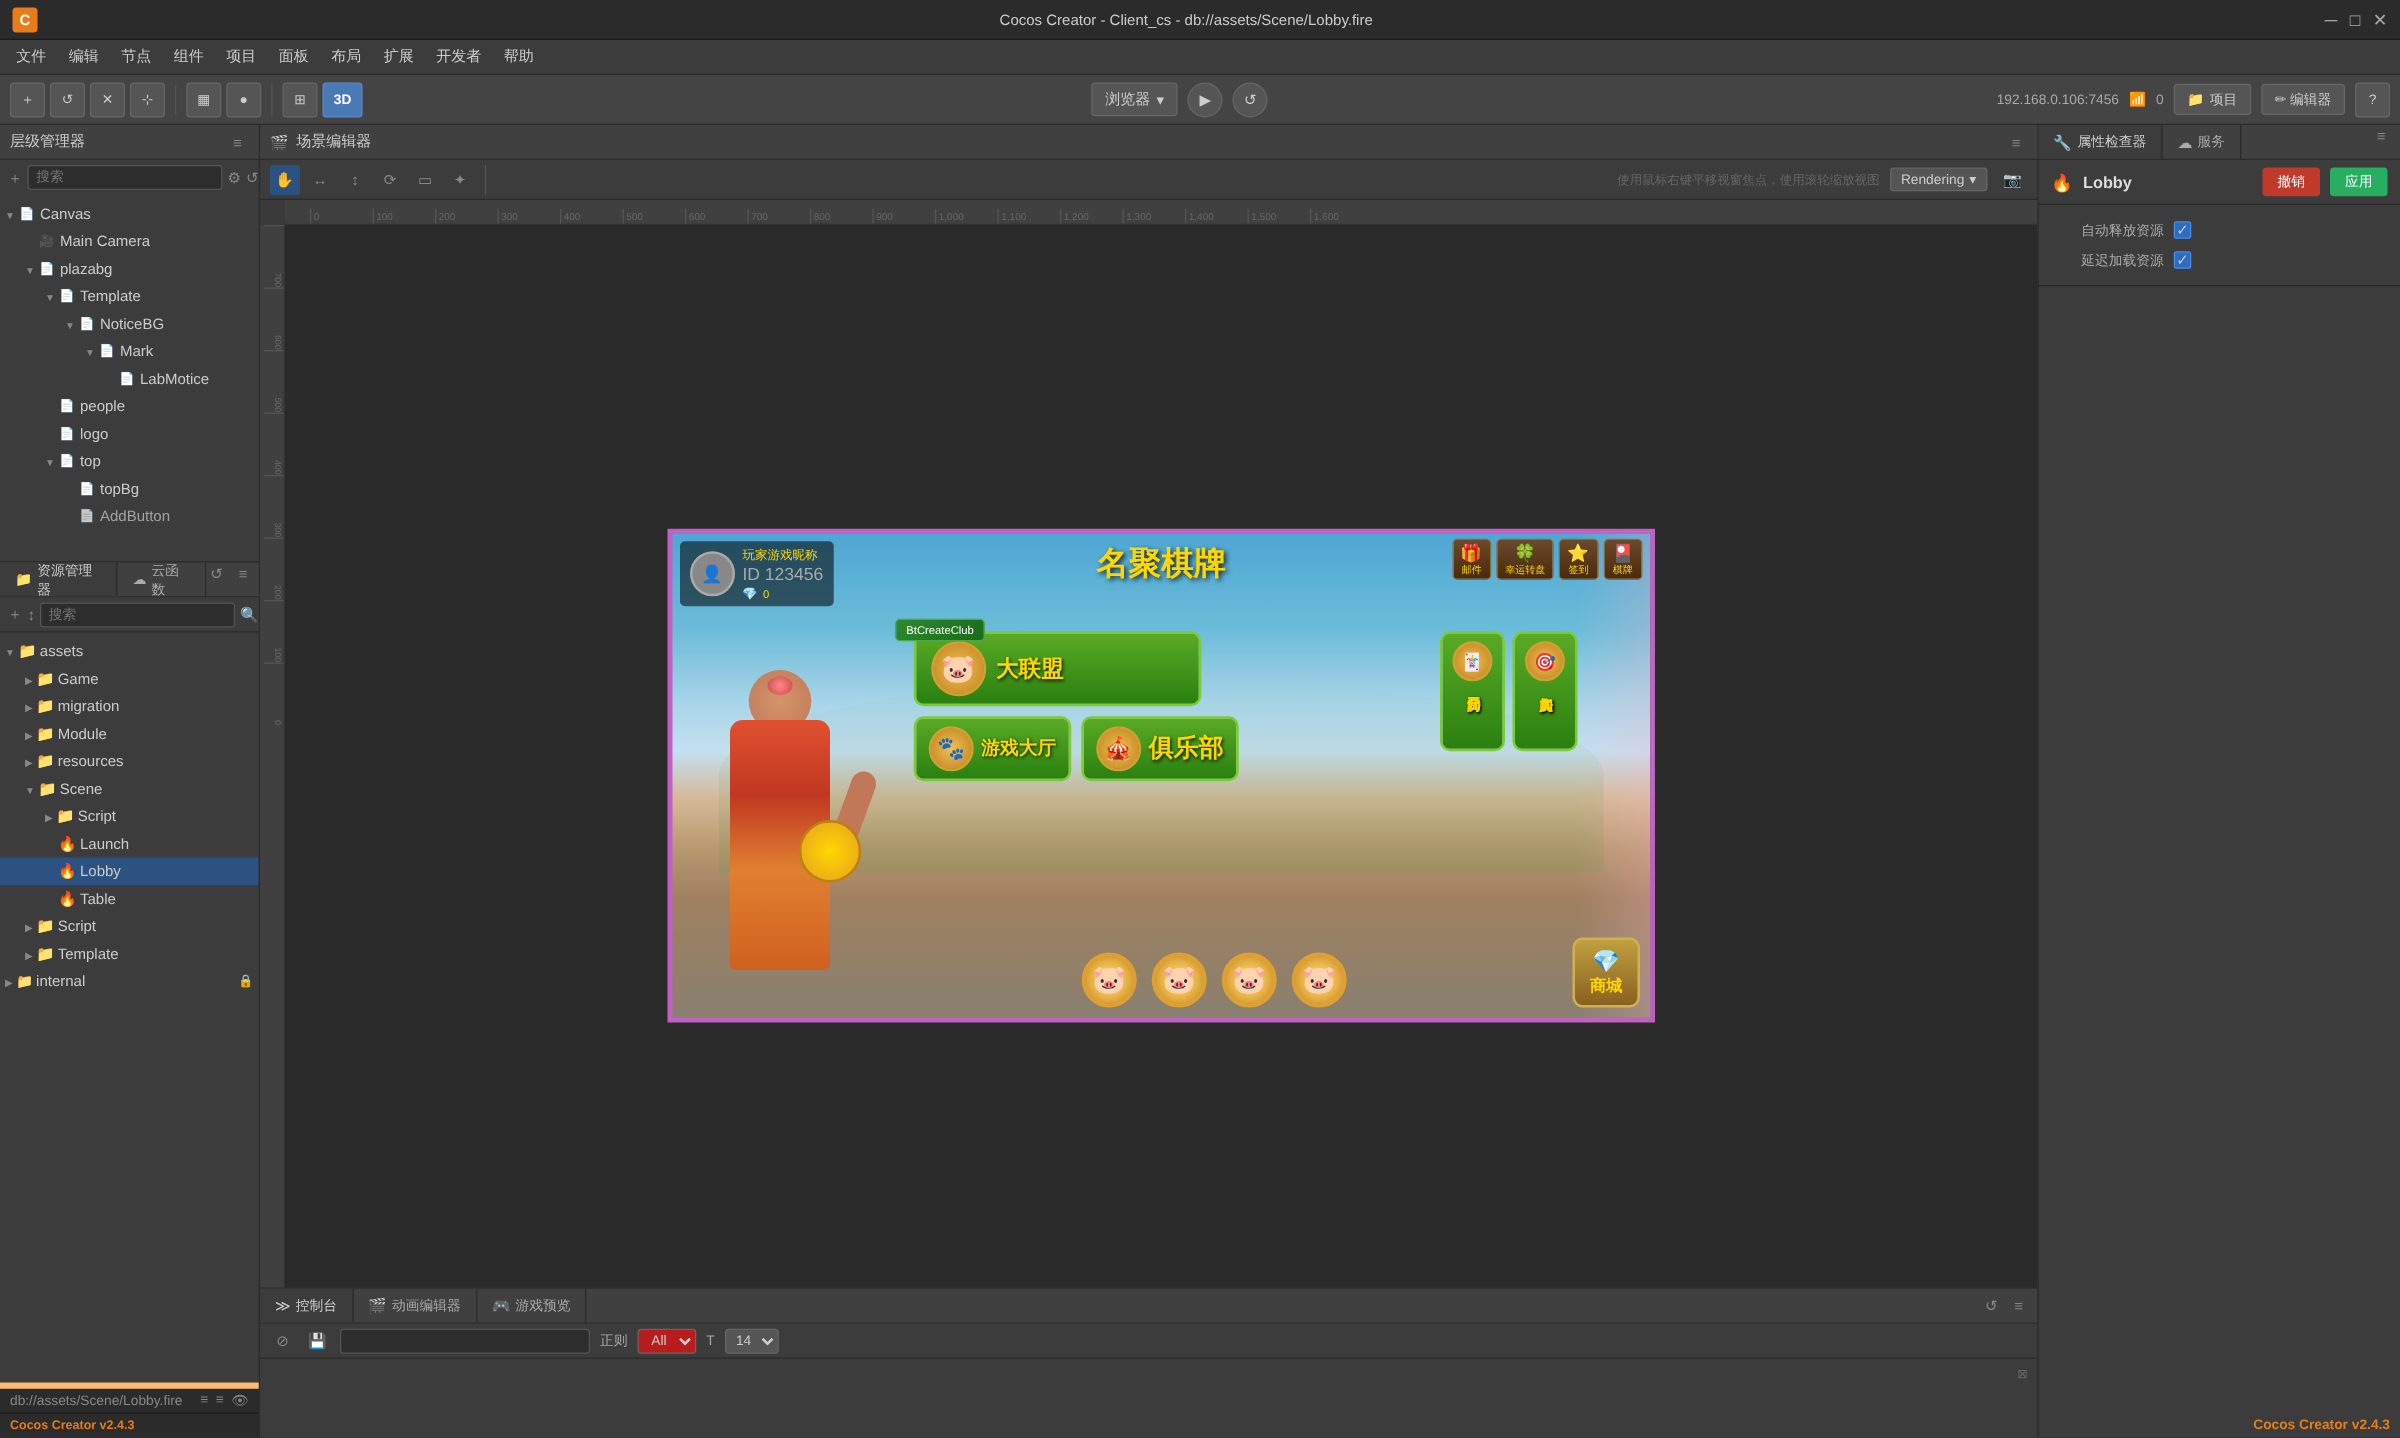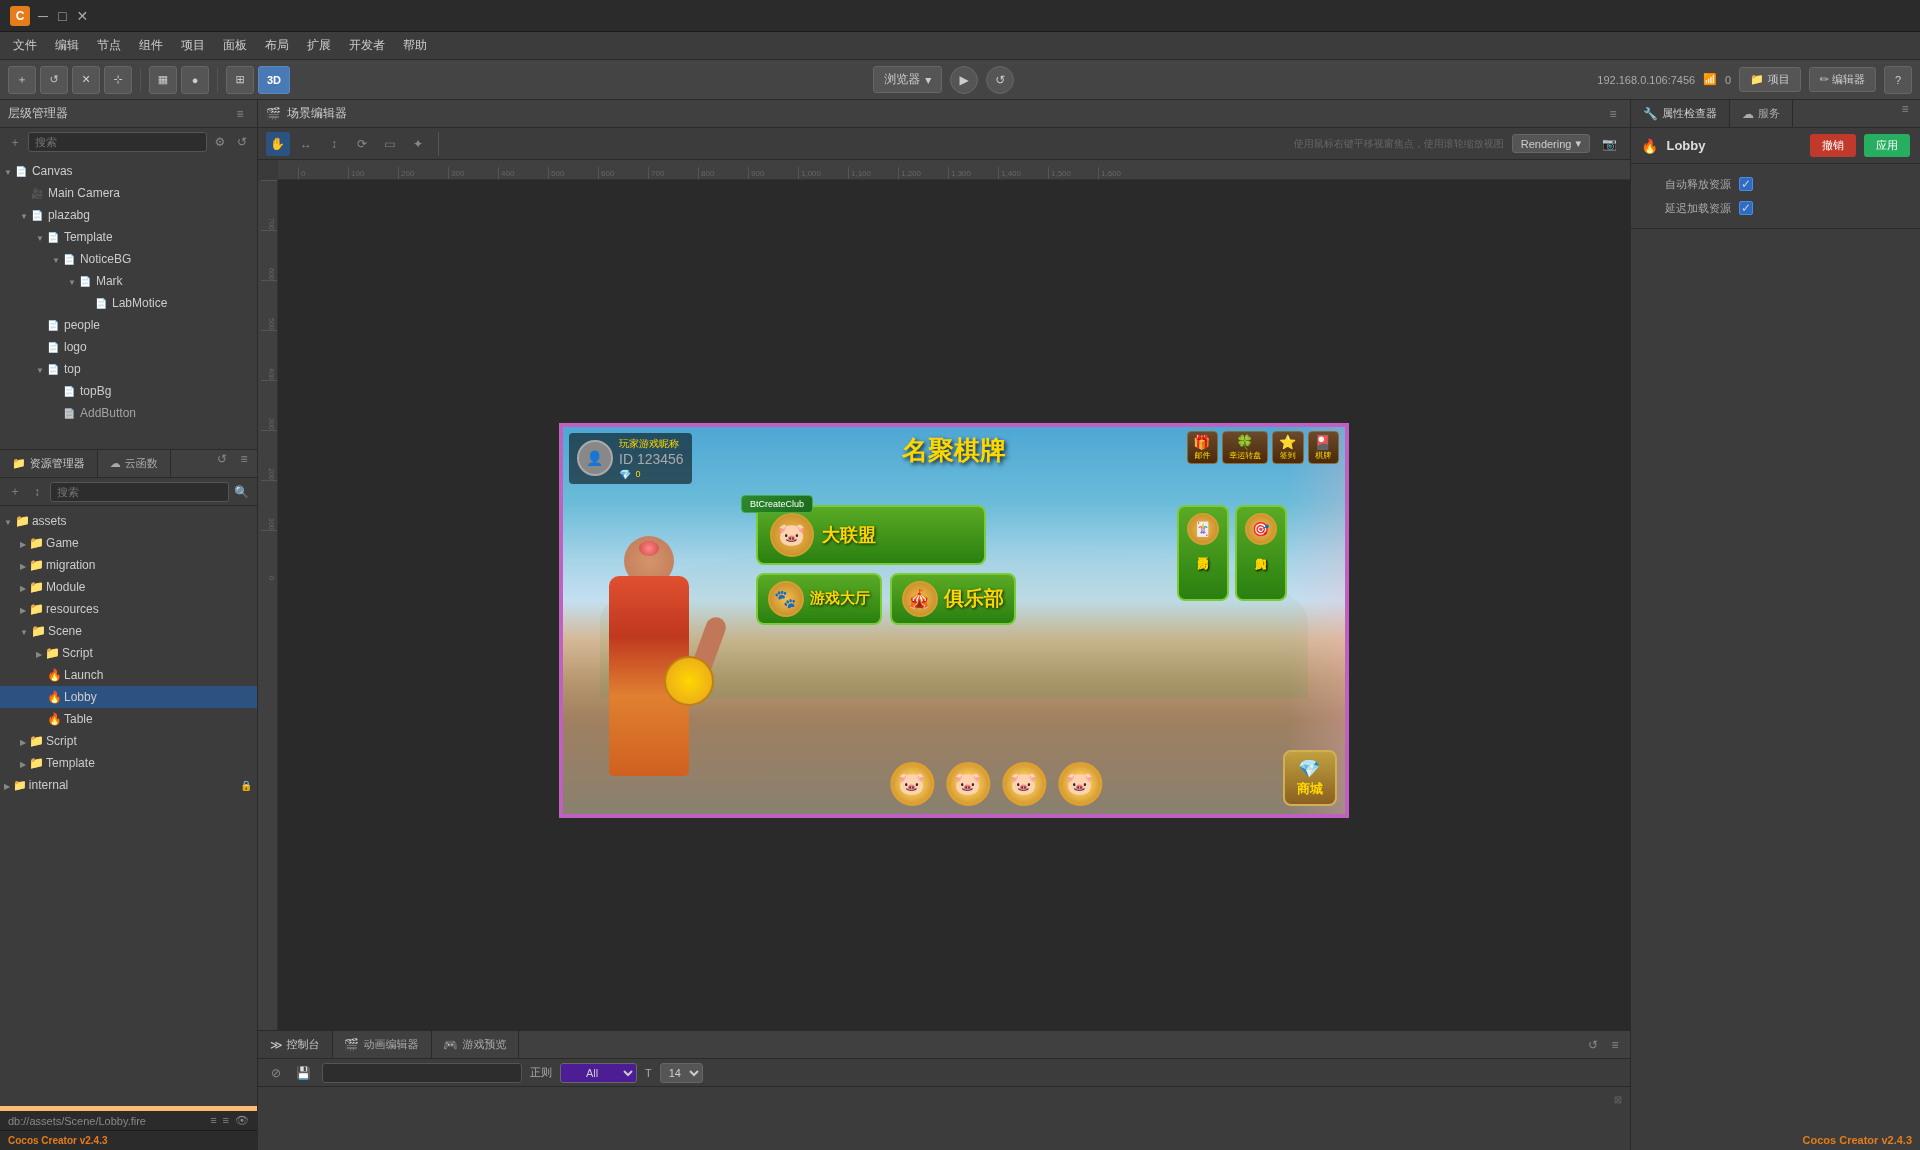--- a/index.html
+++ b/index.html
@@ -158,21 +158,21 @@
     }
 
     
     #main-layout {
       display: flex;
       height: calc(1150px - 32px - 28px - 40px);
     }
 
     
     #left-panel {
-      width: 258px;
+      width: 208px;
       background: #3c3c3c;
       border-right: 1px solid #2a2a2a;
       display: flex;
       flex-direction: column;
     }
 
     
     #hierarchy-panel {
       flex: 0 0 auto;
       border-bottom: 1px solid #2a2a2a;
@@ -558,24 +558,24 @@
       border: 1px solid #555;
       border-radius: 3px;
       padding: 2px 6px;
       color: #ccc;
       font-size: 11px;
       height: 20px;
       flex: 1;
       max-width: 200px;
     }
     .filter-dropdown {
-      background: #4c1d95;
+      background: #b91c1c;
       border: 1px solid #666;
       border-radius: 3px;
-      padding: 2px 21px;
+      padding: 2px 6px;
       color: #ccc;
       font-size: 11px;
       cursor: pointer;
     }
     .font-size-dropdown {
       background: #555;
       border: 1px solid #666;
       border-radius: 3px;
       padding: 2px 4px;
       color: #ccc;
@@ -713,20 +713,21 @@
     
     ::-webkit-scrollbar { width: 6px; height: 6px; }
     ::-webkit-scrollbar-track { background: #2a2a2a; }
     ::-webkit-scrollbar-thumb { background: #555; border-radius: 3px; }
   </style>
 </head>
 <body>
 
 <div id="title-bar">
   <div style="width:20px;height:20px;background:#e67c1a;border-radius:3px;display:flex;align-items:center;justify-content:center;margin-right:8px;font-size:12px;font-weight:bold;color:white;">C</div>
+  <div class="title-text">Cocos Creator - Client_cs - db://assets/Scene/Lobby.fire</div>
   <div class="window-controls">
     <span>─</span>
     <span>□</span>
     <span>✕</span>
   </div>
 </div>
 
 <div id="menu-bar">
   <div class="menu-item">文件</div>
   <div class="menu-item">编辑</div>

